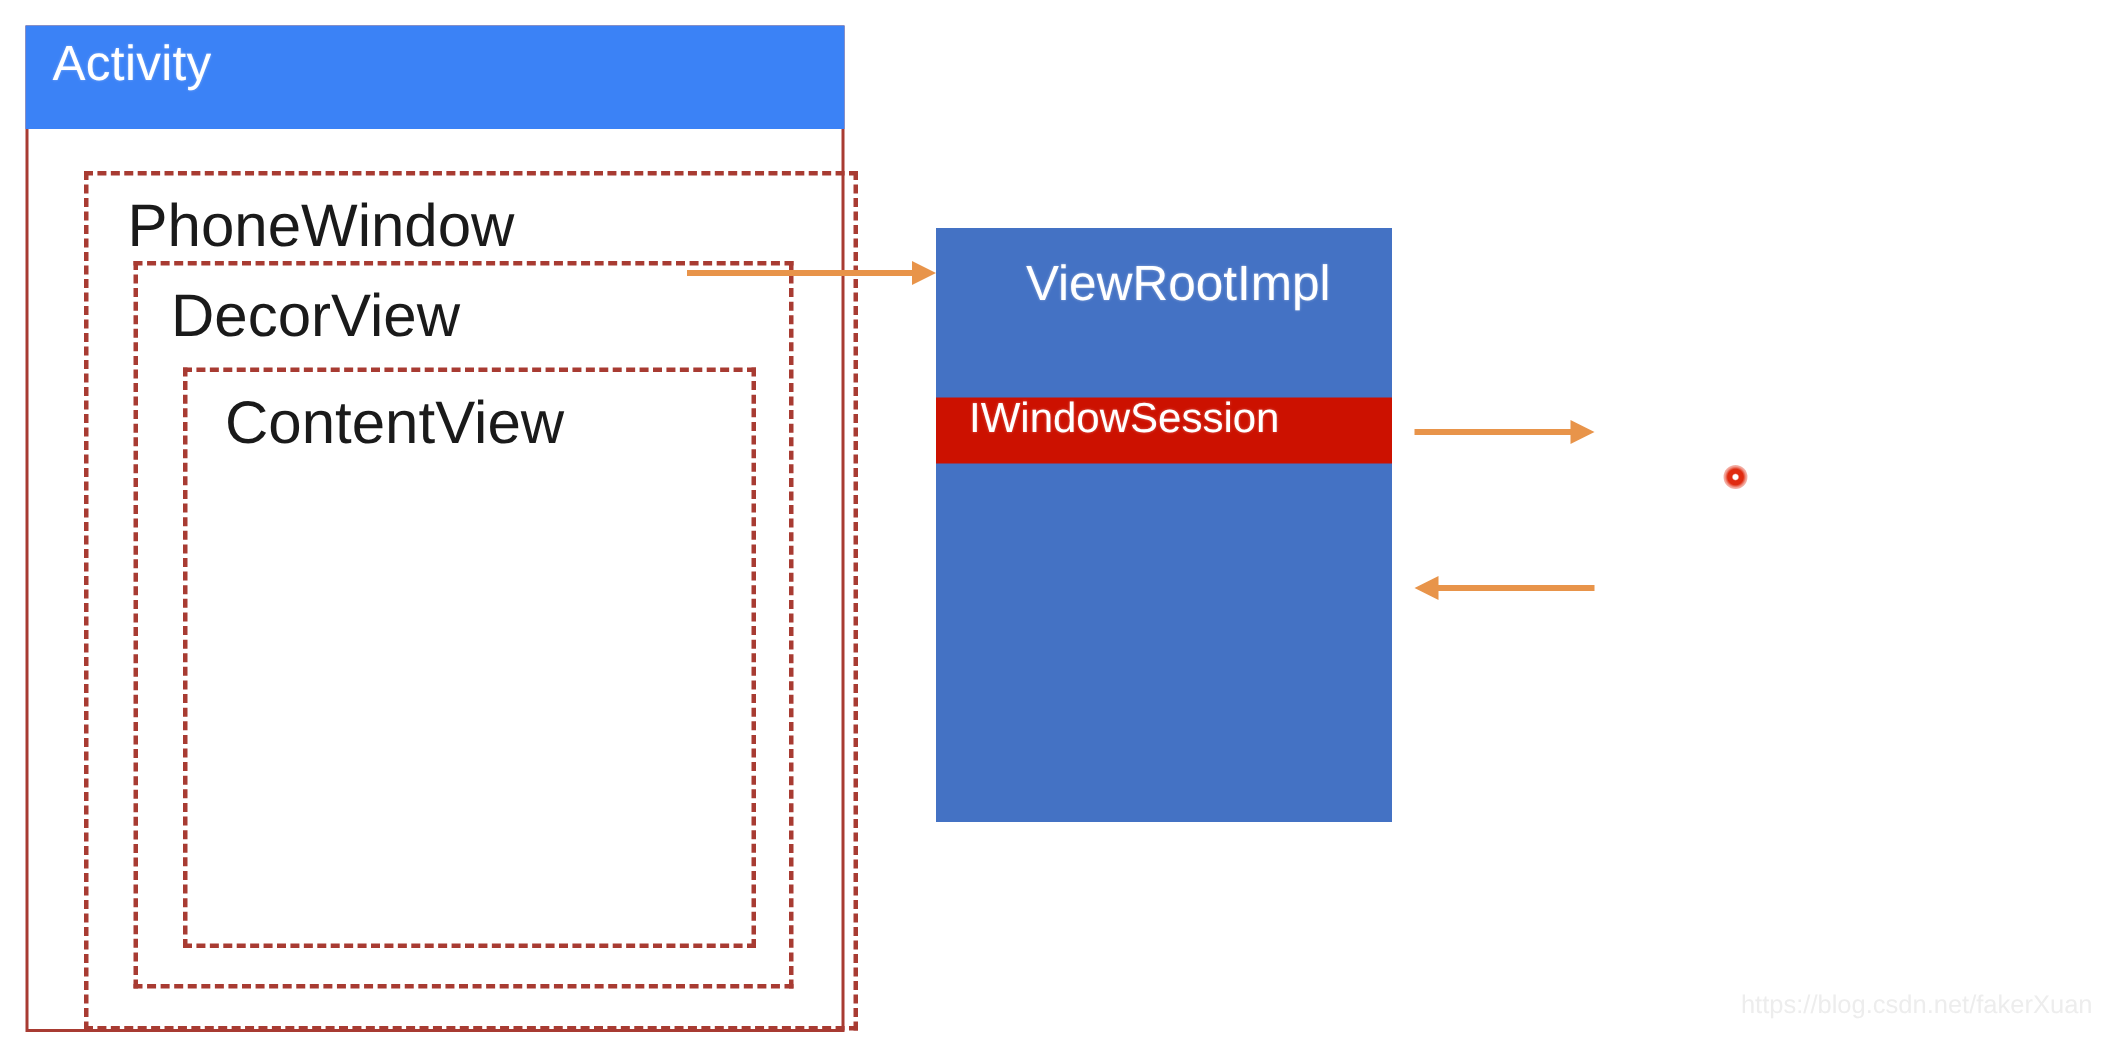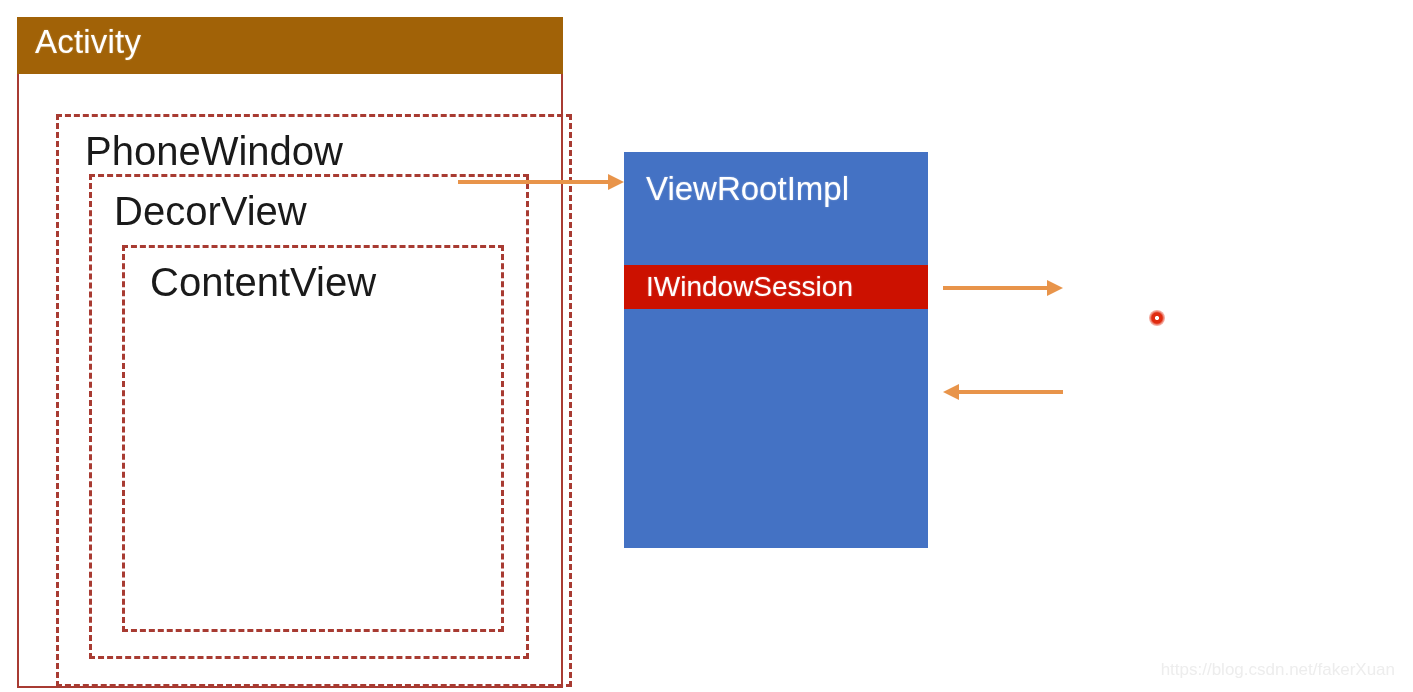--- a/index.html
+++ b/index.html
@@ -29,22 +29,22 @@
     height: 671px;
     border: 2px solid #A83B32;
     box-sizing: border-box;
     background: #ffffff;
   }
   .activity-header {
     position: absolute;
     left: -2px;
     top: -2px;
     width: 546px;
-    height: 57px;
-    background: #a16207;
+    height: 69px;
+    background: #3b82f6;
     box-sizing: border-box;
   }
   .activity-header-label {
     position: absolute;
     left: 18px;
     top: 6px;
     font-size: 33px;
     color: #ffffff;
     letter-spacing: 0.2px;
     text-shadow: 0 0 2px rgba(255,255,255,0.35);
@@ -106,20 +106,21 @@
     background: #4472C4;
     box-sizing: border-box;
   }
   .blue-box-title {
     position: absolute;
     font-size: 33px;
     color: #ffffff;
     white-space: nowrap;
     text-shadow: 0 0 2px rgba(255,255,255,0.4);
     line-height: 1;
+    margin-left: 38px;
   }
   .box-viewrootimpl {
     left: 624px;
     top: 152px;
     width: 304px;
     height: 396px;
   }
   .box-wms {
     left: 1061px;
     top: 152px;
@@ -128,21 +129,21 @@
   }
   .title-viewrootimpl { left: 22px; top: 20px; }
   .title-wms { left: 22px; top: 20px; }
 
   
   .red-bar {
     position: absolute;
     background: #CC1100;
     box-sizing: border-box;
     display: flex;
-    align-items: center;
+    align-items: flex-start;
   }
   .red-bar-label {
     font-size: 28px;
     color: #ffffff;
     white-space: nowrap;
     text-shadow: 0 0 2px rgba(255,255,255,0.35);
     line-height: 1;
   }
   .bar-iwindowsession {
     left: 624px;

